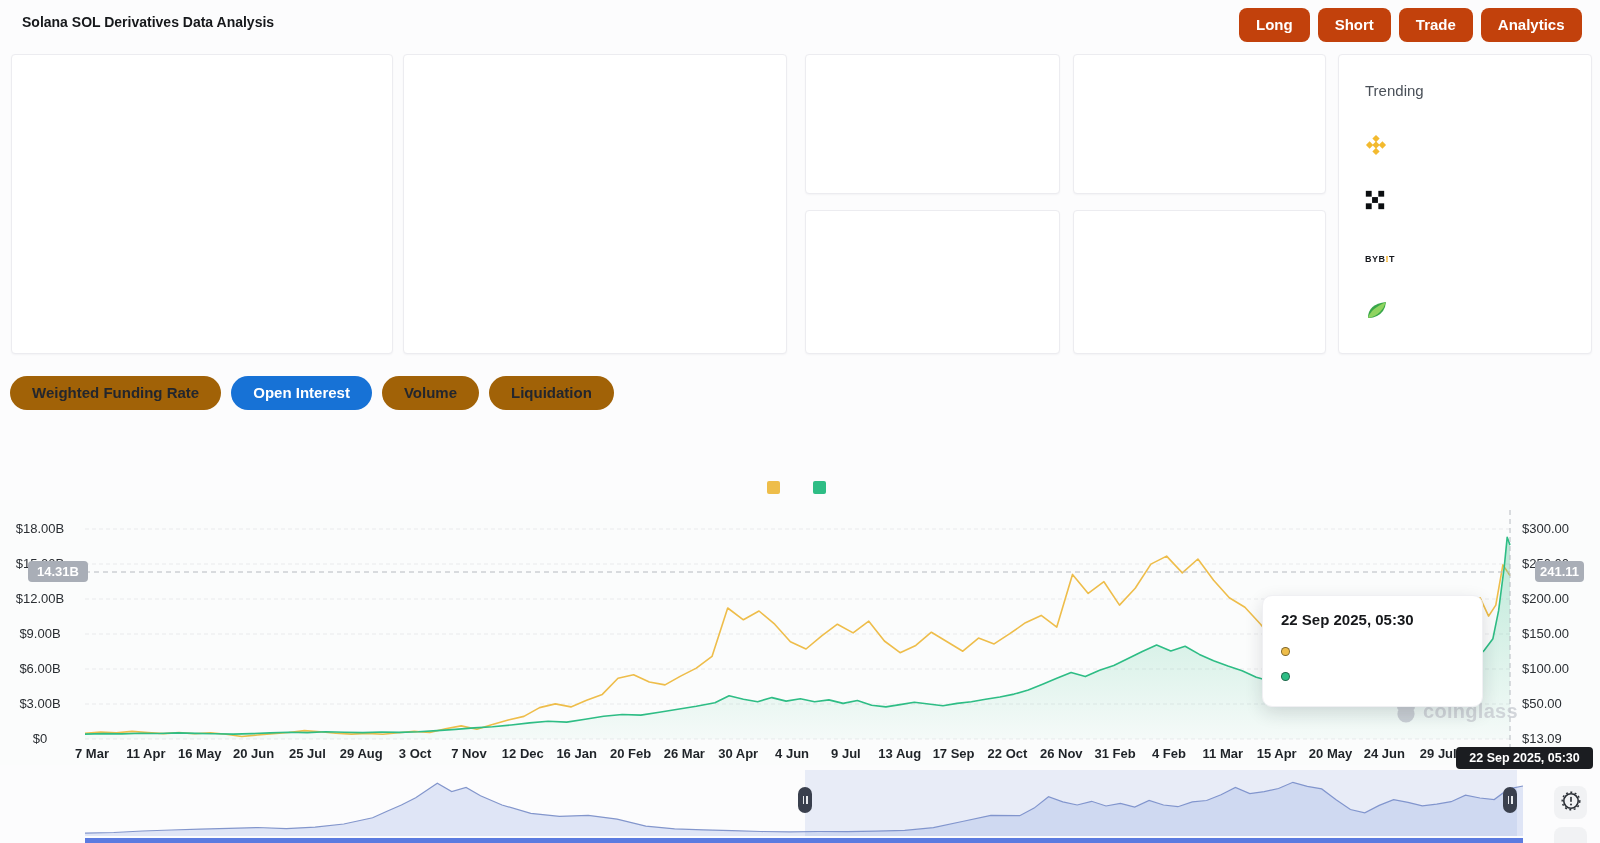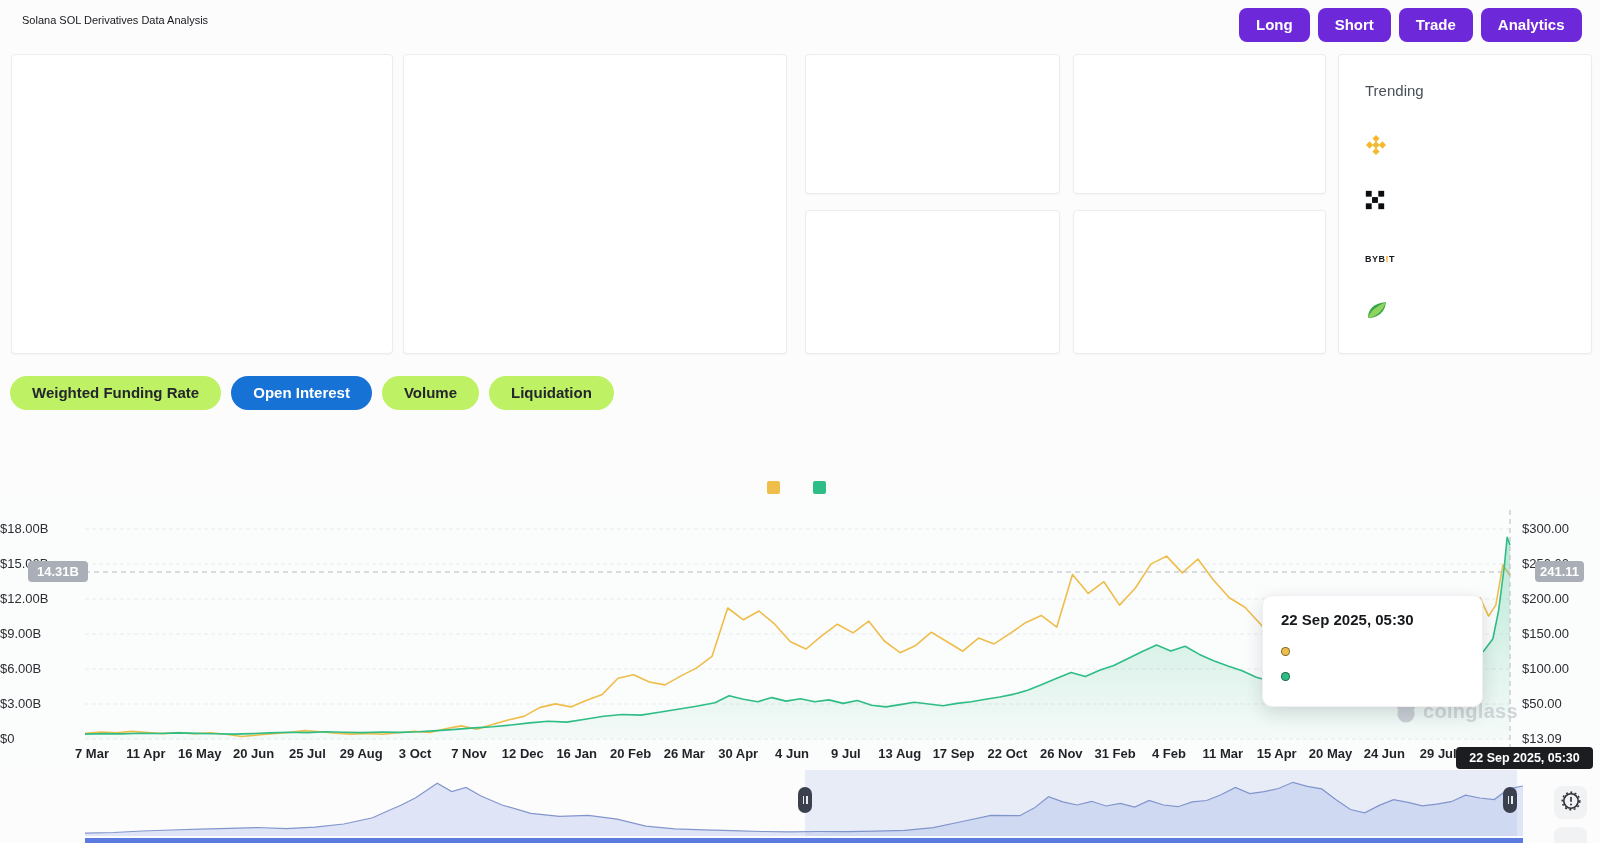--- a/index.html
+++ b/index.html
@@ -1,20 +1,20 @@
 <!DOCTYPE html>
 <html><head>
 <meta charset="utf-8">
 <style>
   html,body{margin:0;padding:0;background:#fff;}
   .page{position:relative;width:1600px;height:843px;background:#fcfcfd;font-family:"Liberation Sans",sans-serif;overflow:hidden;color:#1f2329;}
   
-  .page-title{position:absolute;left:22px;top:14px;font-size:11px;font-weight:400;color:#16181b;}
+  .page-title{position:absolute;left:22px;top:14px;font-size:14px;font-weight:700;color:#16181b;}
   .header-actions{position:absolute;top:8px;left:1239px;display:flex;gap:8px;}
-  .hbtn{height:34px;line-height:34px;padding:0 17px;border-radius:8px;background:#6d28d9;color:#fff;font-weight:700;font-size:15px;cursor:pointer;white-space:nowrap;}
+  .hbtn{height:34px;line-height:34px;padding:0 17px;border-radius:8px;background:#c2410c;color:#fff;font-weight:700;font-size:15px;cursor:pointer;white-space:nowrap;}
   
   .card{position:absolute;background:#fff;border:1px solid #ececf0;border-radius:4px;box-shadow:0 1px 2px rgba(17,24,39,.04);box-sizing:border-box;}
   .stats-card{left:11px;top:54px;width:382px;height:300px;}
   .ratios-card{left:403px;top:54px;width:384px;height:300px;}
   .rekt-a{left:805px;top:54px;width:255px;height:140px;}
   .rekt-b{left:1073px;top:54px;width:253px;height:140px;}
   .rekt-c{left:805px;top:210px;width:255px;height:144px;}
   .rekt-d{left:1073px;top:210px;width:253px;height:144px;}
   .trending-card{left:1338px;top:54px;width:254px;height:300px;}
   .stat-row{position:absolute;left:26px;right:26px;display:flex;align-items:center;height:22px;font-size:15px;}
@@ -30,32 +30,32 @@
   .rekt-row{position:absolute;left:26px;right:26px;display:flex;height:22px;align-items:center;font-size:15px;}
   .rekt-row .lbl{flex:1;color:#4a5058;}
   .rekt-row .v-total{color:#16181b;}
   .trend-title{position:absolute;left:26px;top:27px;font-size:15px;color:#4a5058;}
   .trend-item{position:absolute;left:26px;display:flex;align-items:center;gap:12px;height:24px;cursor:pointer;}
   .trend-item .name{font-size:15px;font-weight:700;color:#16181b;}
   .bybit-logo{font-size:9px;font-weight:700;letter-spacing:.5px;color:#15171c;font-family:"Liberation Sans",sans-serif;}
   .bybit-logo i{color:#f7a600;font-style:normal;}
   
   .tabs{position:absolute;left:10px;top:376px;display:flex;gap:10px;}
-  .tab{height:34px;line-height:34px;padding:0 22px;border-radius:17px;background:#bef264;color:#23262d;font-size:15px;font-weight:600;cursor:pointer;white-space:nowrap;}
+  .tab{height:34px;line-height:34px;padding:0 22px;border-radius:17px;background:#a16207;color:#23262d;font-size:15px;font-weight:600;cursor:pointer;white-space:nowrap;}
   .tab.active{background:#1772d6;color:#fff;}
   .section-title{position:absolute;left:8px;top:432px;font-size:20px;font-weight:700;color:#111316;}
   
   .legend{position:absolute;left:0;top:481px;width:1600px;display:flex;justify-content:center;gap:26px;}
   .legend-item{display:flex;align-items:center;gap:7px;font-size:13.5px;color:#3c4043;cursor:pointer;}
   .legend-swatch{width:13px;height:13px;border-radius:2px;}
   
   .chart-region{position:absolute;left:0;top:500px;width:1600px;height:265px;background:#fbfcfc;}
   #main-svg{position:absolute;left:0;top:0;}
   .ylab{position:absolute;font-size:13px;font-weight:500;color:#2a2e33;height:16px;line-height:16px;}
-  .ylab-l{left:0;width:80px;text-align:left;}
+  .ylab-l{left:0;width:80px;text-align:center;}
   .ylab-r{left:1522px;width:70px;text-align:left;}
   .xlab{position:absolute;top:246px;width:70px;margin-left:-35px;text-align:center;font-size:13px;font-weight:600;color:#1f2328;}
   .axis-badge{position:absolute;height:21px;line-height:21px;border-radius:4px;background:#a9aeb7;color:#fff;font-size:13px;font-weight:700;text-align:center;}
   .badge-left{left:28px;top:61px;width:60px;}
   .badge-right{left:1535px;top:61px;width:49px;}
   .date-badge{position:absolute;left:1456px;top:247px;width:137px;height:22px;line-height:22px;border-radius:4px;background:#1b1d21;color:#fff;font-size:12.5px;font-weight:700;text-align:center;}
   .tooltip{position:absolute;left:1262px;top:95px;width:221px;height:112px;background:#fff;border:1px solid #f0f0f3;border-radius:10px;box-shadow:0 6px 18px rgba(25,30,40,.14);box-sizing:border-box;padding:15px 18px;}
   .tt-date{font-size:15px;font-weight:700;color:#16181b;margin-bottom:11px;}
   .tt-row{display:flex;align-items:center;height:25px;font-size:14.5px;color:#2b2f36;}
   .tt-dot{width:9px;height:9px;border-radius:50%;margin-right:8px;box-sizing:border-box;}

